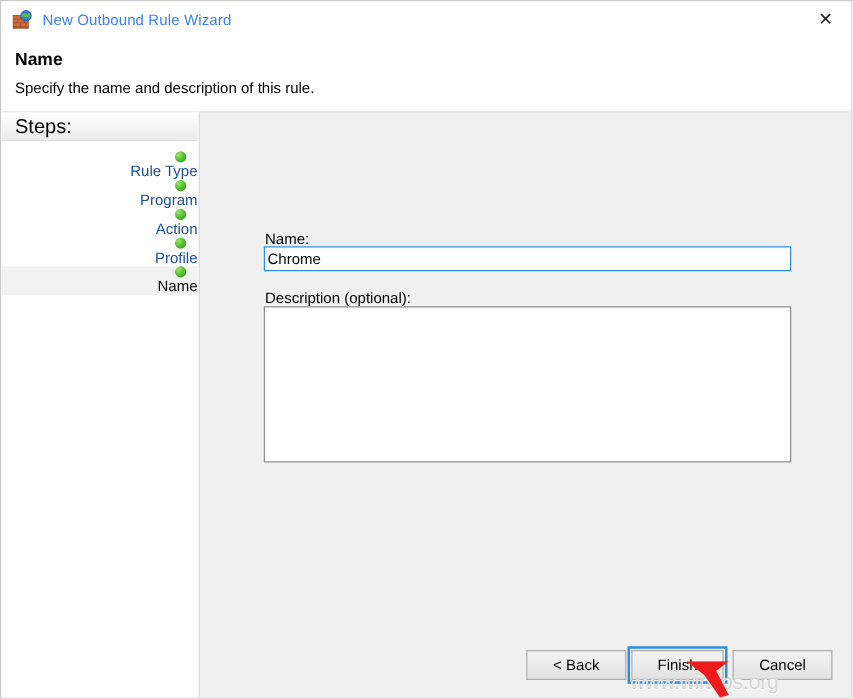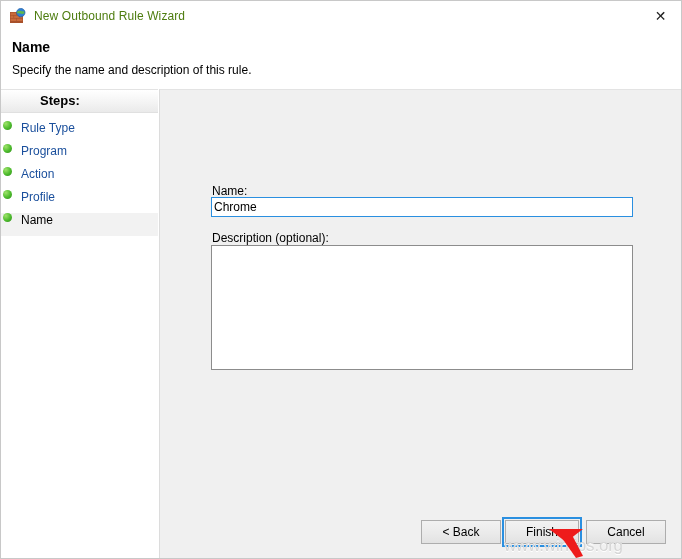--- a/index.html
+++ b/index.html
@@ -34,21 +34,21 @@
   .title-icon {
     width: 16px;
     height: 16px;
     margin-left: 9px;
     margin-right: 8px;
     position: relative;
     flex: 0 0 auto;
   }
   .title-text {
     font-size: 12px;
-    color: #4d7c0f;
+    color: #3b82f6;
     letter-spacing: 0.1px;
   }
   .close-btn {
     position: absolute;
     right: 0; top: 0;
     width: 45px;
     height: 29px;
     display: flex;
     align-items: center;
     justify-content: center;
@@ -97,35 +97,35 @@
   .steps-header {
     position: relative;
     height: 22px;
     background: linear-gradient(to bottom, #ffffff 0%, #f3f3f3 60%, #eaeaea 100%);
     border-bottom: 1px solid #e0e0e0;
   }
   .steps-header span {
     position: absolute;
     left: 11px;
     top: 3px;
-    font-size: 13px;
-    font-weight: bold;
-    color: #000000;
-    margin-left: 28px;
+    font-size: 16px;
+    font-weight: normal;
+    color: #000000;
   }
   .steps-list {
     padding-top: 8px;
   }
   .step-item {
     position: relative;
     height: 23px;
     display: flex;
-    align-items: flex-start;
-    padding-left: 2px;
-    box-sizing: border-box;
+    align-items: flex-end;
+    padding-left: 12px;
+    box-sizing: border-box;
+    flex-direction: column;
   }
   .step-item.current {
     background: #f2f2f2;
   }
   .step-bullet {
     width: 9px;
     height: 9px;
     border-radius: 50%;
     background: radial-gradient(circle at 32% 30%, #9ee36a 0%, #4cba2c 55%, #2f8a1a 100%);
     flex: 0 0 auto;

